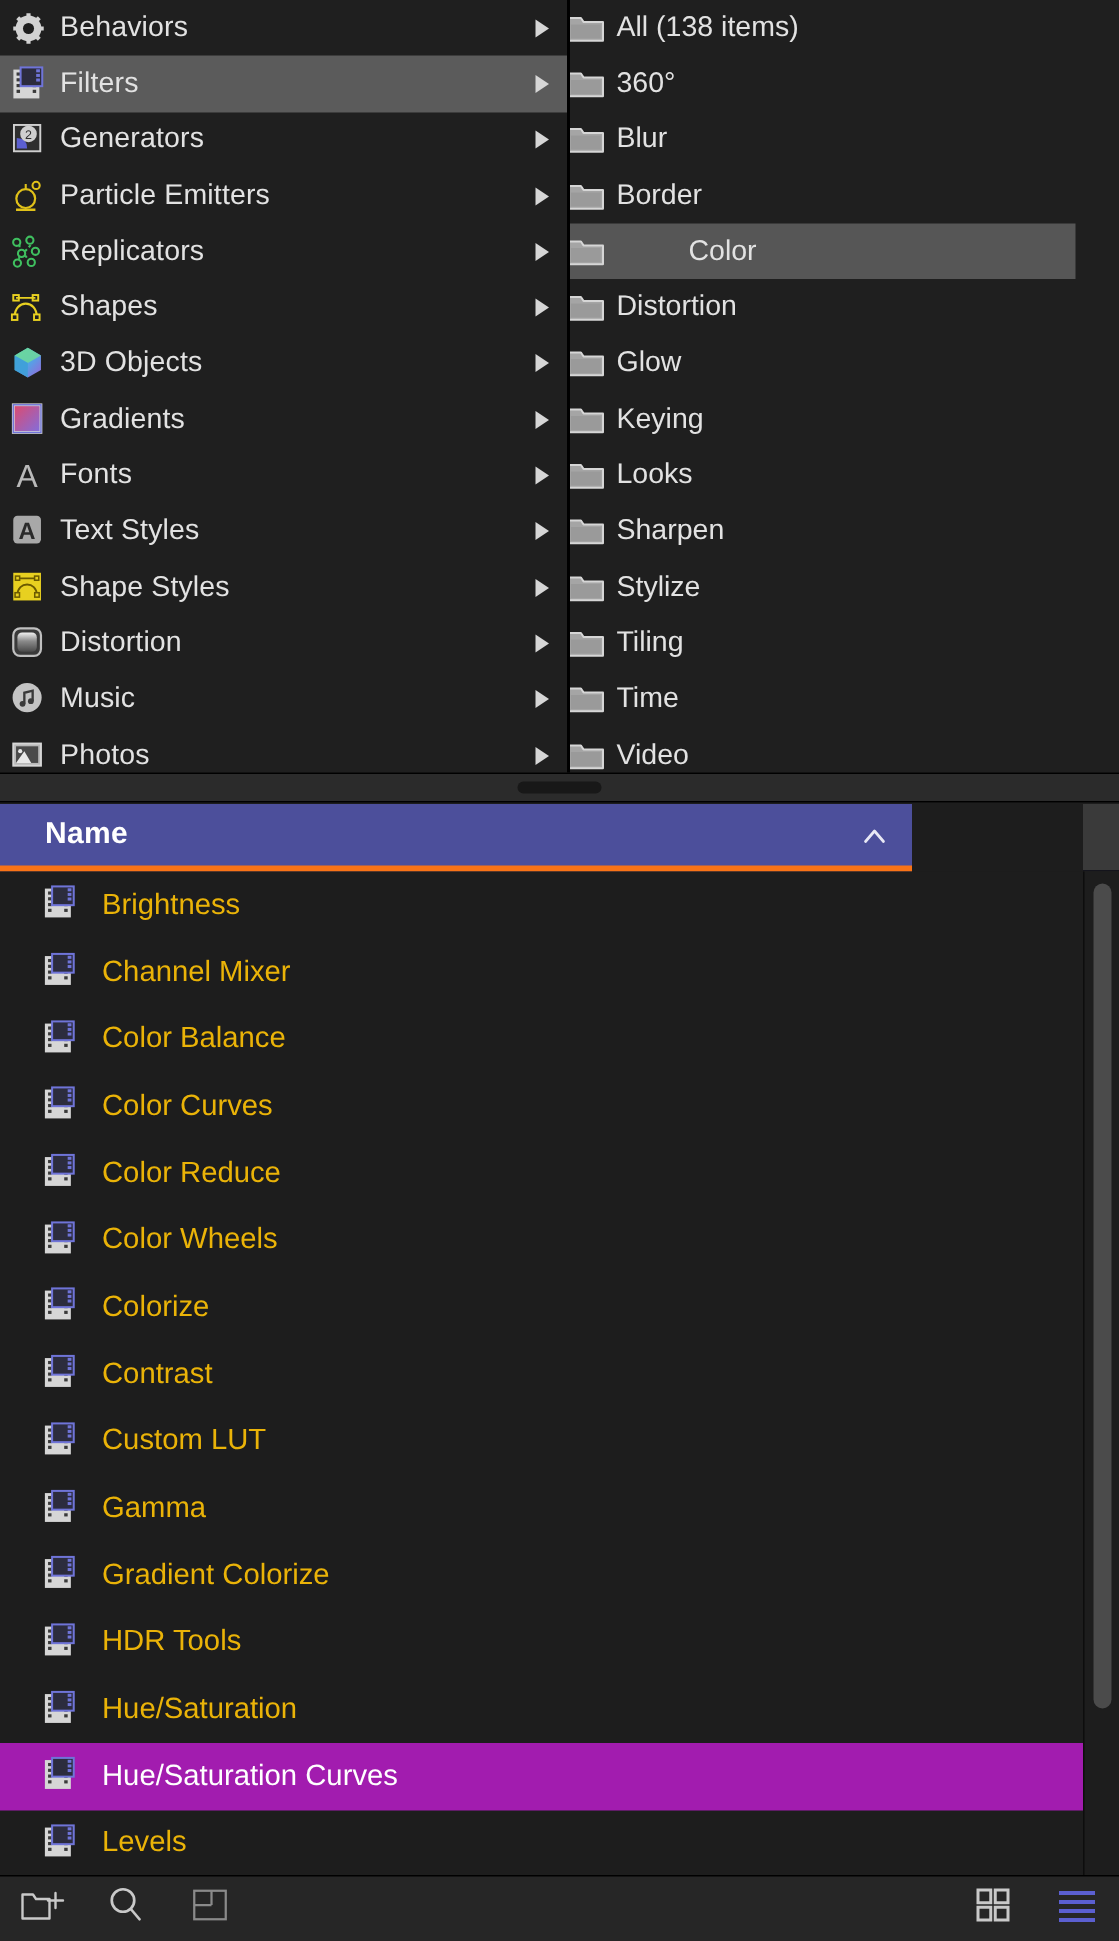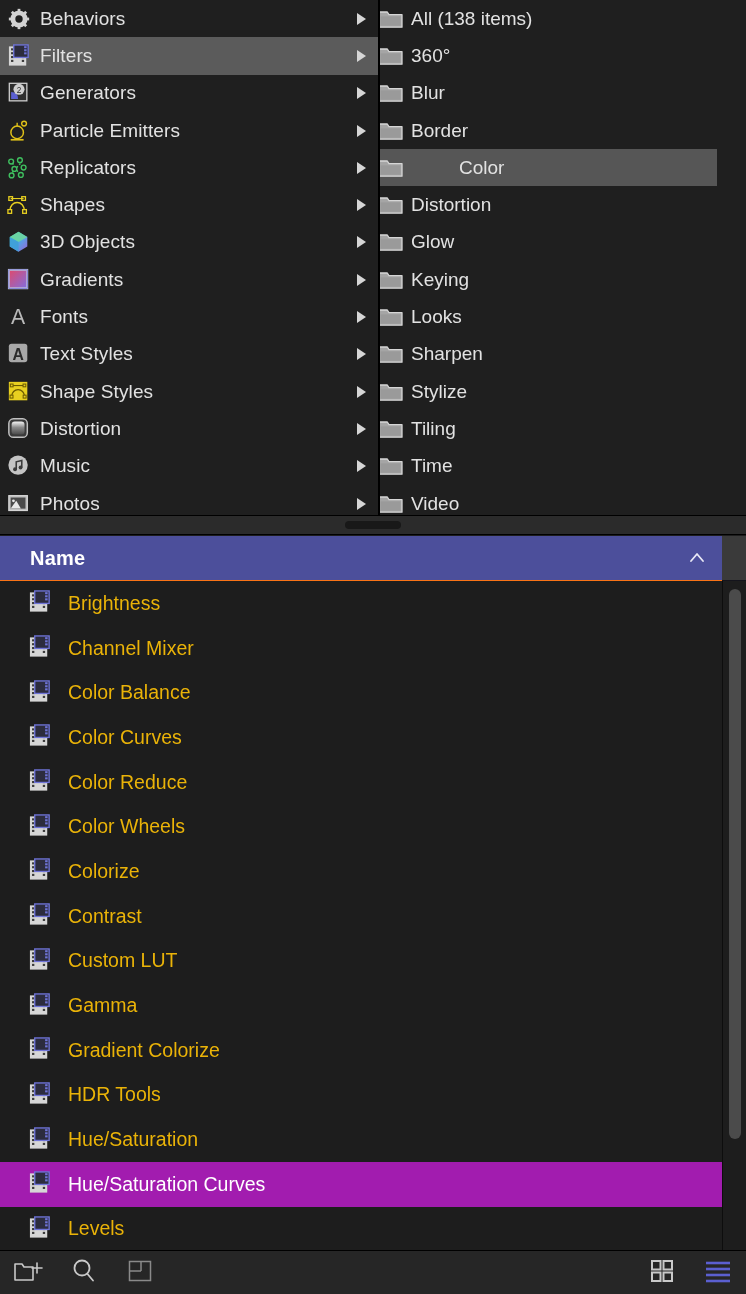--- a/index.html
+++ b/index.html
@@ -58,23 +58,23 @@
     position:absolute; left:0; top:515px; width:746px; height:20px;
     background:#2b2b2b; border-top:1px solid #000; border-bottom:1px solid #000;
   }
   #splitter-handle{
     position:absolute; left:345px; top:5px; width:56px; height:8px;
     background:#181818; border-radius:5px;
   }
 
   
   #name-header{
-    position:absolute; left:0; top:536px; width:722px; height:45px;
+    position:absolute; left:0; top:536px; width:608px; height:45px;
     background:#4c4f9b; display:flex; align-items:center;
-    border-bottom:1px solid #f97316;
+    border-bottom:4px solid #f97316;
   }
   #name-header-label{
     font-size:20px; font-weight:bold; color:#ffffff; margin-left:30px;
     letter-spacing:0.2px;
   }
   #sort-indicator{ position:absolute; right:16px; top:13px; }
   #header-corner{
     position:absolute; left:722px; top:536px; width:24px; height:45px;
     background:#3a3a3a; border-bottom:1px solid #14141c;
   }

